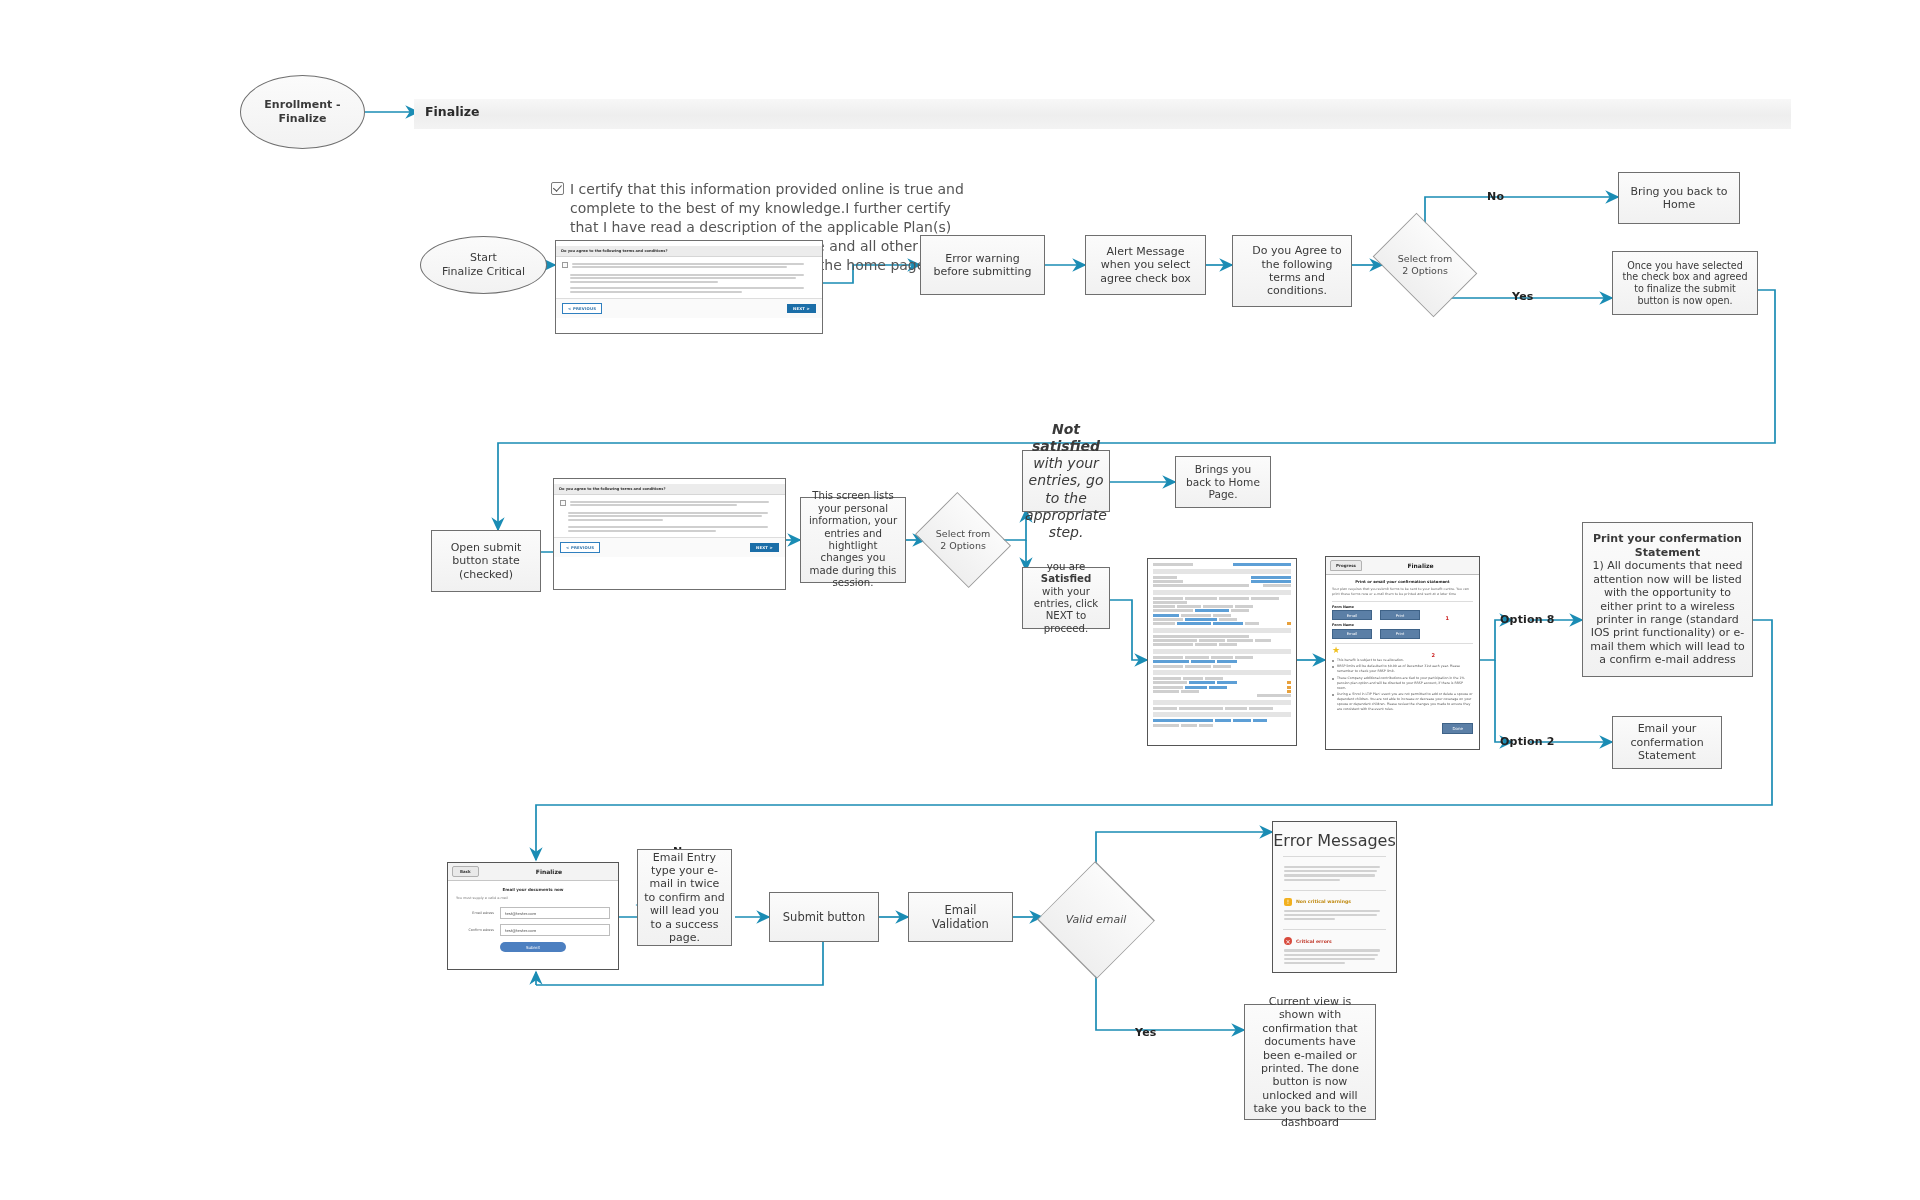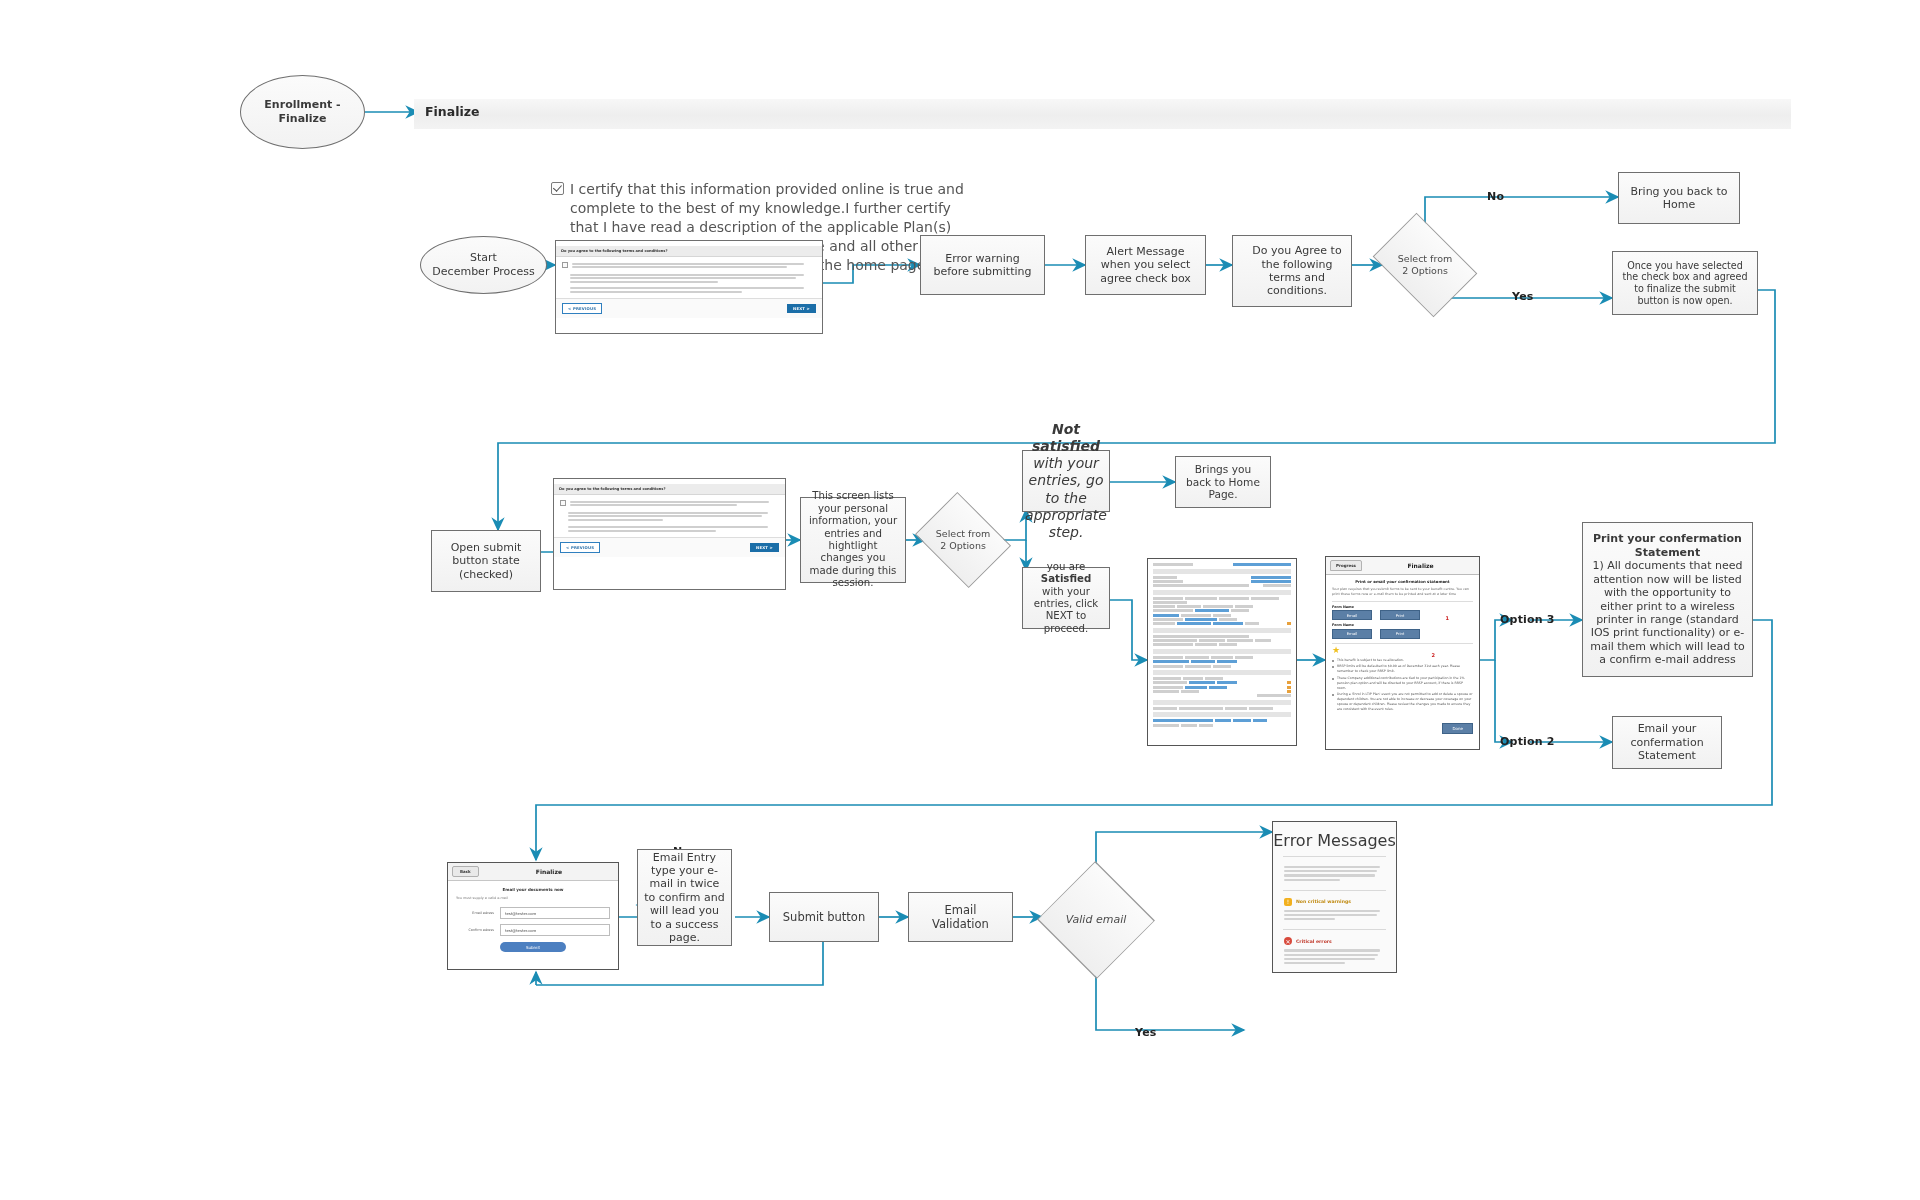--- a/index.html
+++ b/index.html
@@ -210,21 +210,21 @@
 
   <div id="certify">
     <div class="row">
       <div class="cbx"></div>
       <div class="ctext">I certify that this information provided online is true and complete to the best of my knowledge.I further certify that I have read a description of the applicable Plan(s) and acknowledge the Privacy Notice and all other insurance documents displayed on the home page.</div>
     </div>
   </div>
 
   <div class="node term" style="left:420px;top:236px;width:127px;height:58px;font-size:11px;">
     <span style="white-space:pre-line">Start
-December Process</span>
+Finalize Critical</span>
   </div>
 
   <div class="mock" style="left:555px;top:240px;width:268px;height:94px;">
     <div class="mockTop"></div>
     <div class="tcBar">Do you agree to the following terms and conditions?</div>
     <div class="tcBody">
       <div class="tcBullet">
         <div class="bx"></div>
         <div class="bl">
           <div class="tline s95"></div>
@@ -508,21 +508,21 @@
             <span class="dot"></span>
             <span class="tx">During a 'Enrol in LTIP Plan' event you are not permitted to add or delete a spouse or dependent children. You are not able to increase or decrease your coverage on your spouse or dependent children. Please review the changes you made to ensure they are consistent with the event rules.</span>
           </div>
       </div>
       <div style="text-align:right;margin-top:3px">
         <span class="fzDone">Done</span>
       </div>
     </div>
   </div>
 
-  <span class="edgelabel" style="left:1500px;top:613px;">Option 3</span>
+  <span class="edgelabel" style="left:1500px;top:613px;">Option 8</span>
   <span class="edgelabel" style="left:1500px;top:735px;">Option 2</span>
 
   <div class="node proc" style="left:1582px;top:522px;width:171px;height:155px;font-size:11px;flex-direction:column;">
     <div style="font-weight:bold;">Print your confermation Statement</div>
     <div>1) All documents that need attention now will be listed with the opportunity to either print to a wireless printer in range (standard IOS print functionality) or e-mail them which will lead to a confirm e-mail address</div>
   </div>
 
   <div class="node proc" style="left:1612px;top:716px;width:110px;height:53px;font-size:11px;">
     <span>Email your confermation Statement</span>
   </div>
@@ -598,14 +598,17 @@
       <div class="eline" style="width:90%"></div>
         <div class="eline" style="width:60%"></div>
     </div>
     <div class="errHr"></div>
     <div class="errSec">
       
       
     </div>
   </div>
 
+  <div class="node proc" style="left:1244px;top:1004px;width:132px;height:116px;font-size:11px;">
+    <span>Current view is shown with confirmation that documents have been e-mailed or printed. The done button is now unlocked and will take you back to the dashboard</span>
+  </div>
 
 </div>
 
 </body></html>

